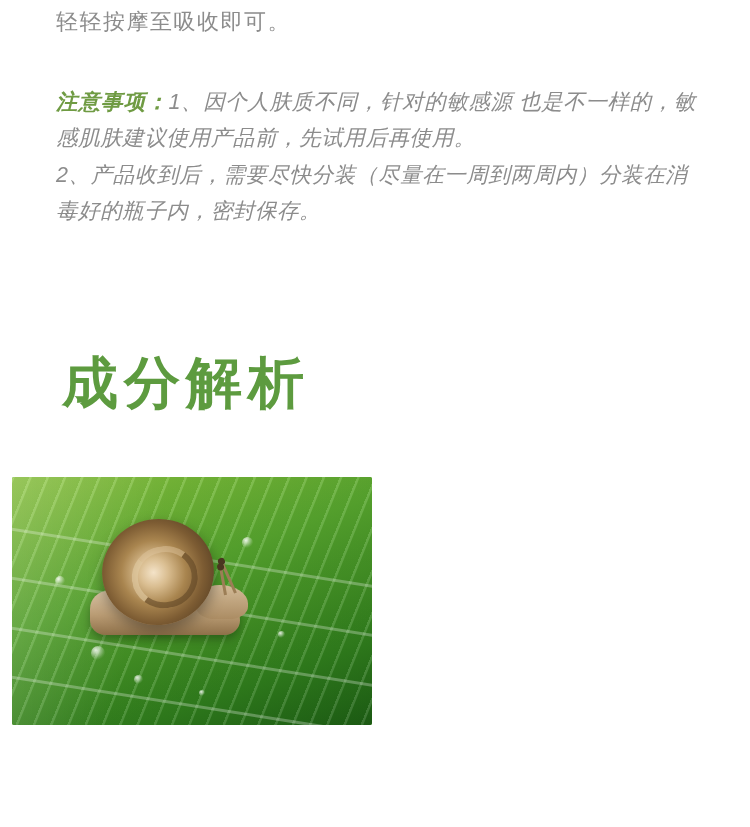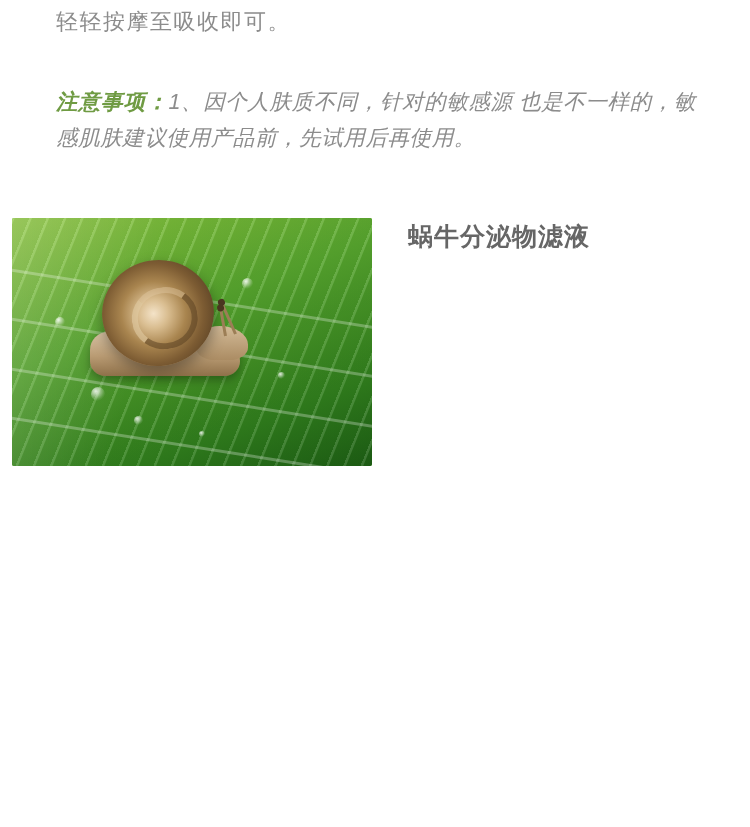--- a/index.html
+++ b/index.html
@@ -215,23 +215,25 @@
 
 <div class="page">
 
   <div class="notes-block">
     <div class="usage-tail">轻轻按摩至吸收即可。</div>
 
     <div class="notice">
       <p>
         <span class="notice-label">注意事项：</span><span>1、因个人肤质不同，针对的敏感源 也是不一样的，敏感肌肤建议使用产品前，先试用后再使用。</span>
       </p>
+      <p class="line2">2、产品收到后，需要尽快分装（尽量在一周到两周内）分装在消毒好的瓶子内，密封保存。</p>
     </div>
   </div>
 
+  <div class="section-title">成分解析</div>
 
   <div class="ingredient">
 
     <div class="photo">
       <div class="leaf"></div>
       <div class="vein v1"></div>
       <div class="vein v2"></div>
       <div class="vein v3"></div>
       <div class="vein v4"></div>
       <div class="dew d1"></div>
@@ -243,17 +245,16 @@
       <div class="snail">
         <div class="body"></div>
         <div class="head"></div>
         <div class="shell"></div>
         <div class="tentacle t1"></div>
         <div class="tentacle t2"></div>
       </div>
     </div>
 
     <div class="ingredient-text">
-      <div class="ingredient-title">蜗牛分泌物滤液</div>
     </div>
 
   </div>
 </div>
 
 </body></html>

